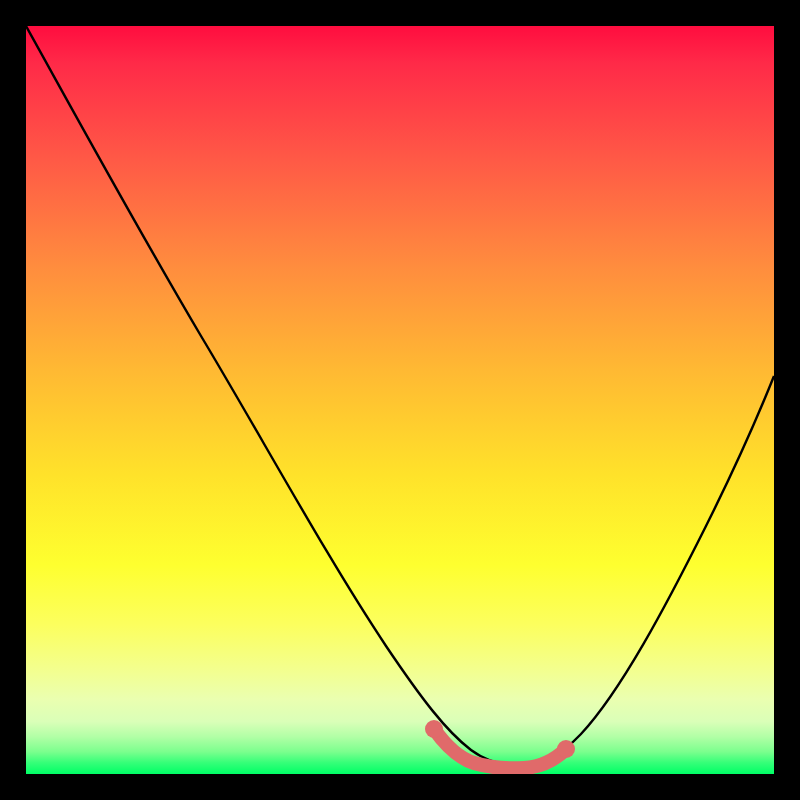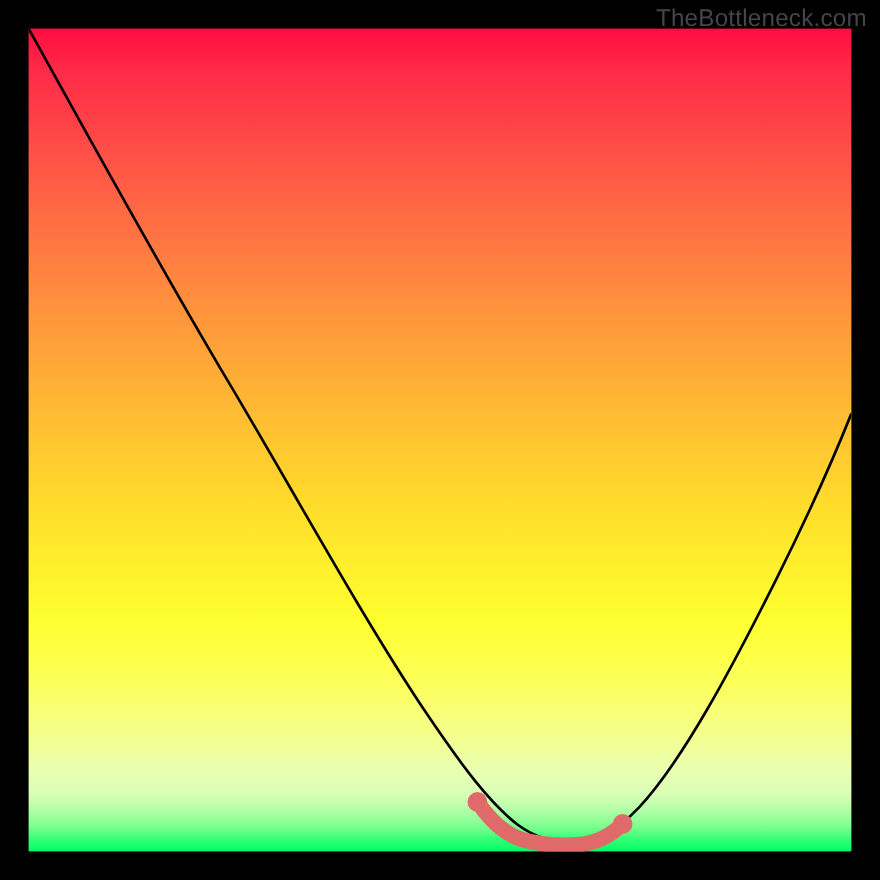--- a/index.html
+++ b/index.html
@@ -61,21 +61,20 @@
     top: 0;
     width: 748px;
     height: 748px;
     pointer-events: none;
   }
 </style>
 </head>
 <body>
 
 <div class="frame">
-  <div class="watermark">TheBottleneck.com</div>
   <div class="plot-area">
     <svg class="curve" viewBox="0 0 748 748">
 
       <path d="M 0 0
                C 50 90, 110 200, 175 310
                C 235 410, 300 530, 360 620
                C 395 672, 420 705, 445 724
                C 460 735, 475 740, 495 740
                C 515 740, 532 732, 555 708
                C 595 665, 640 580, 680 500

